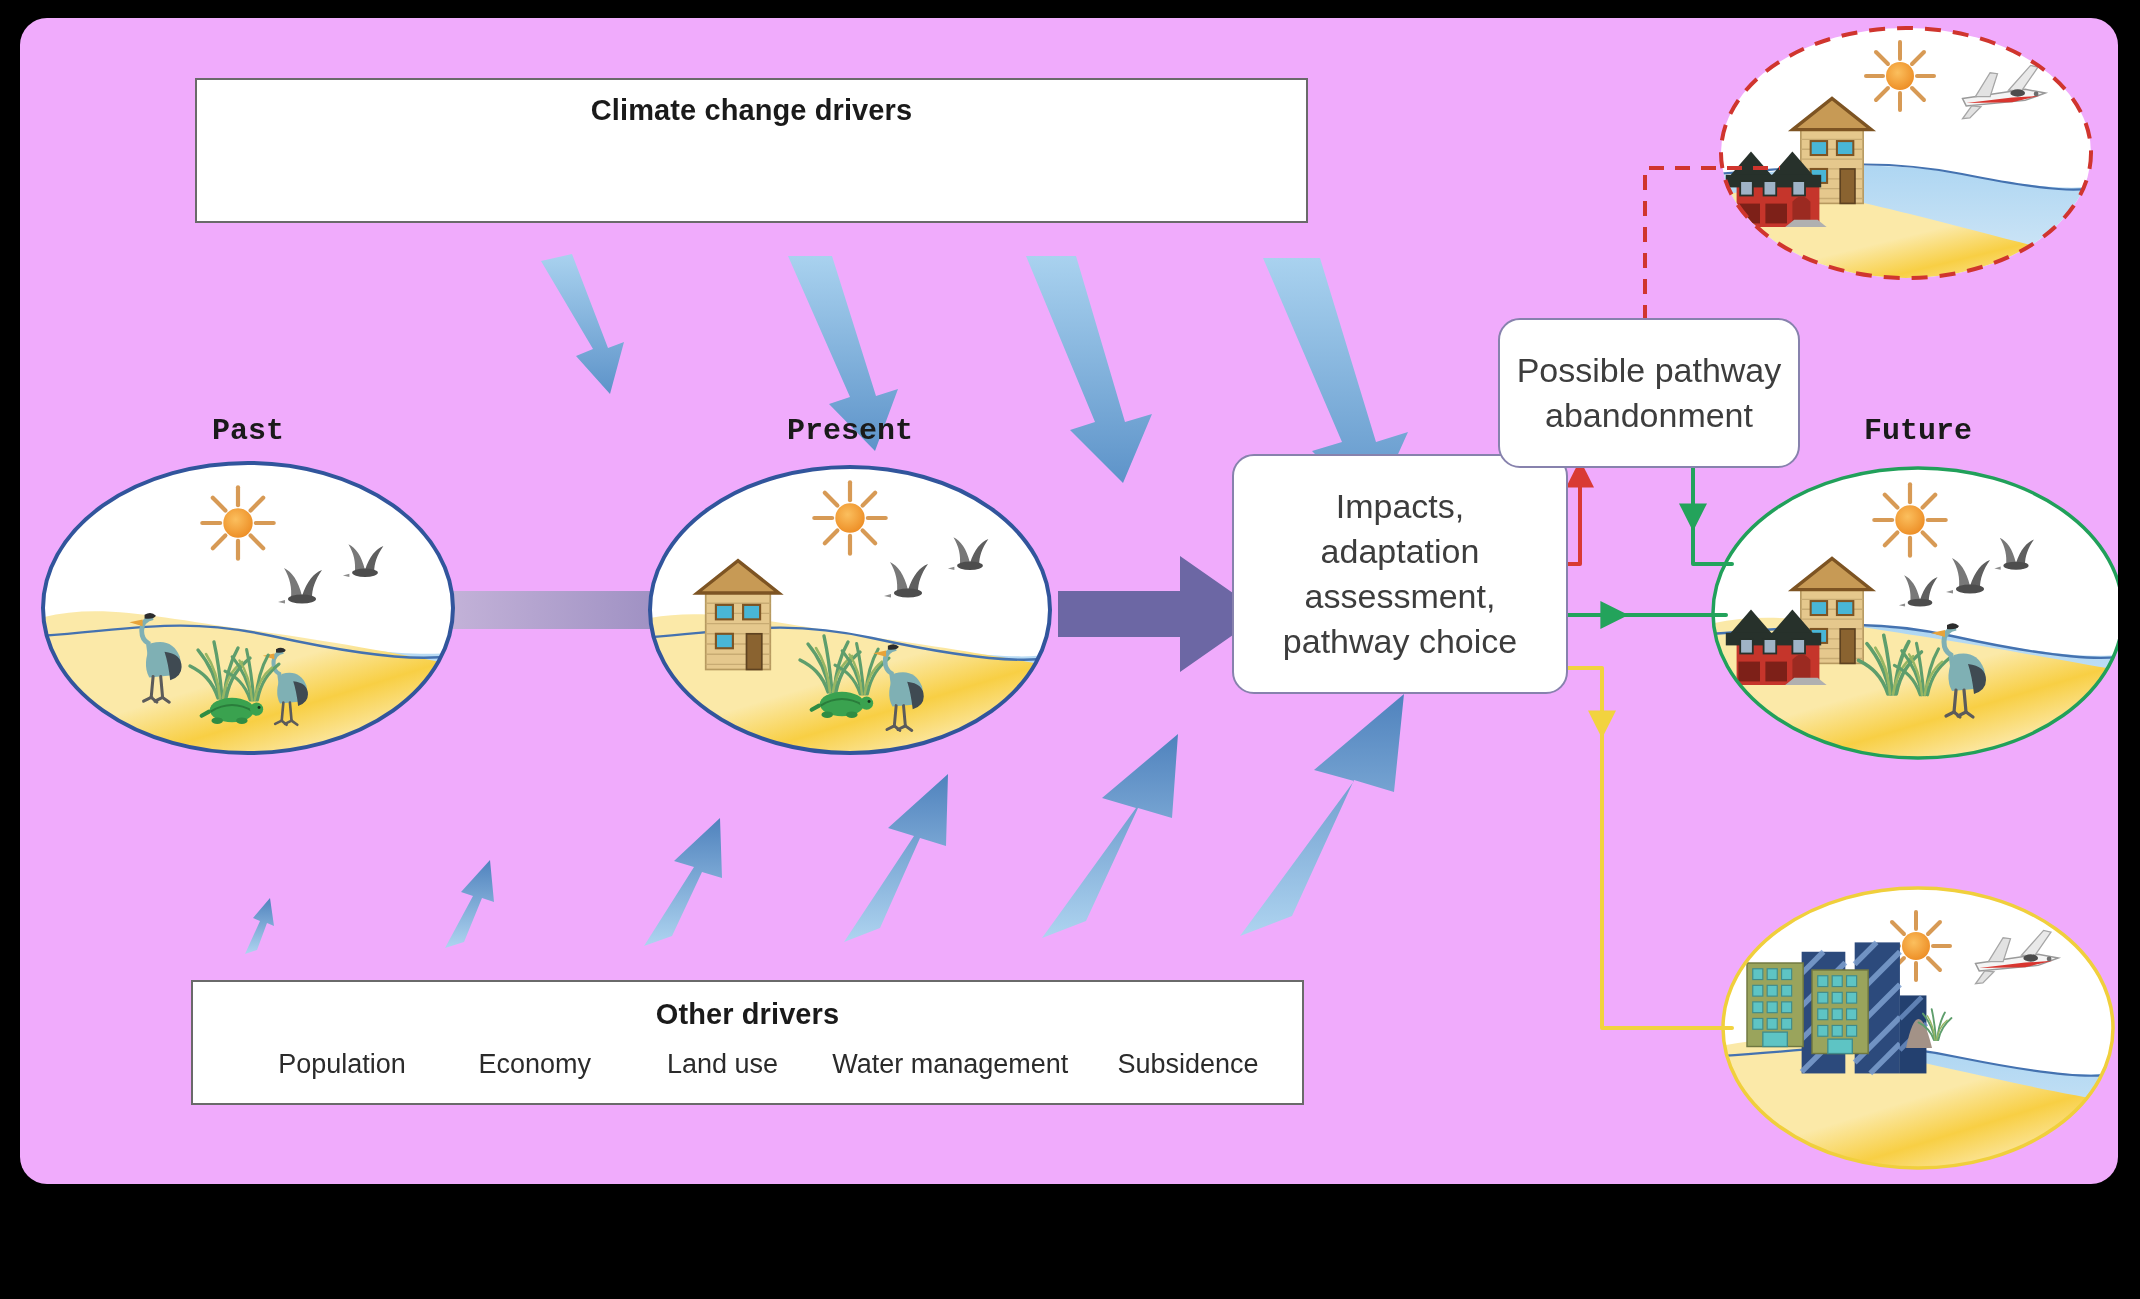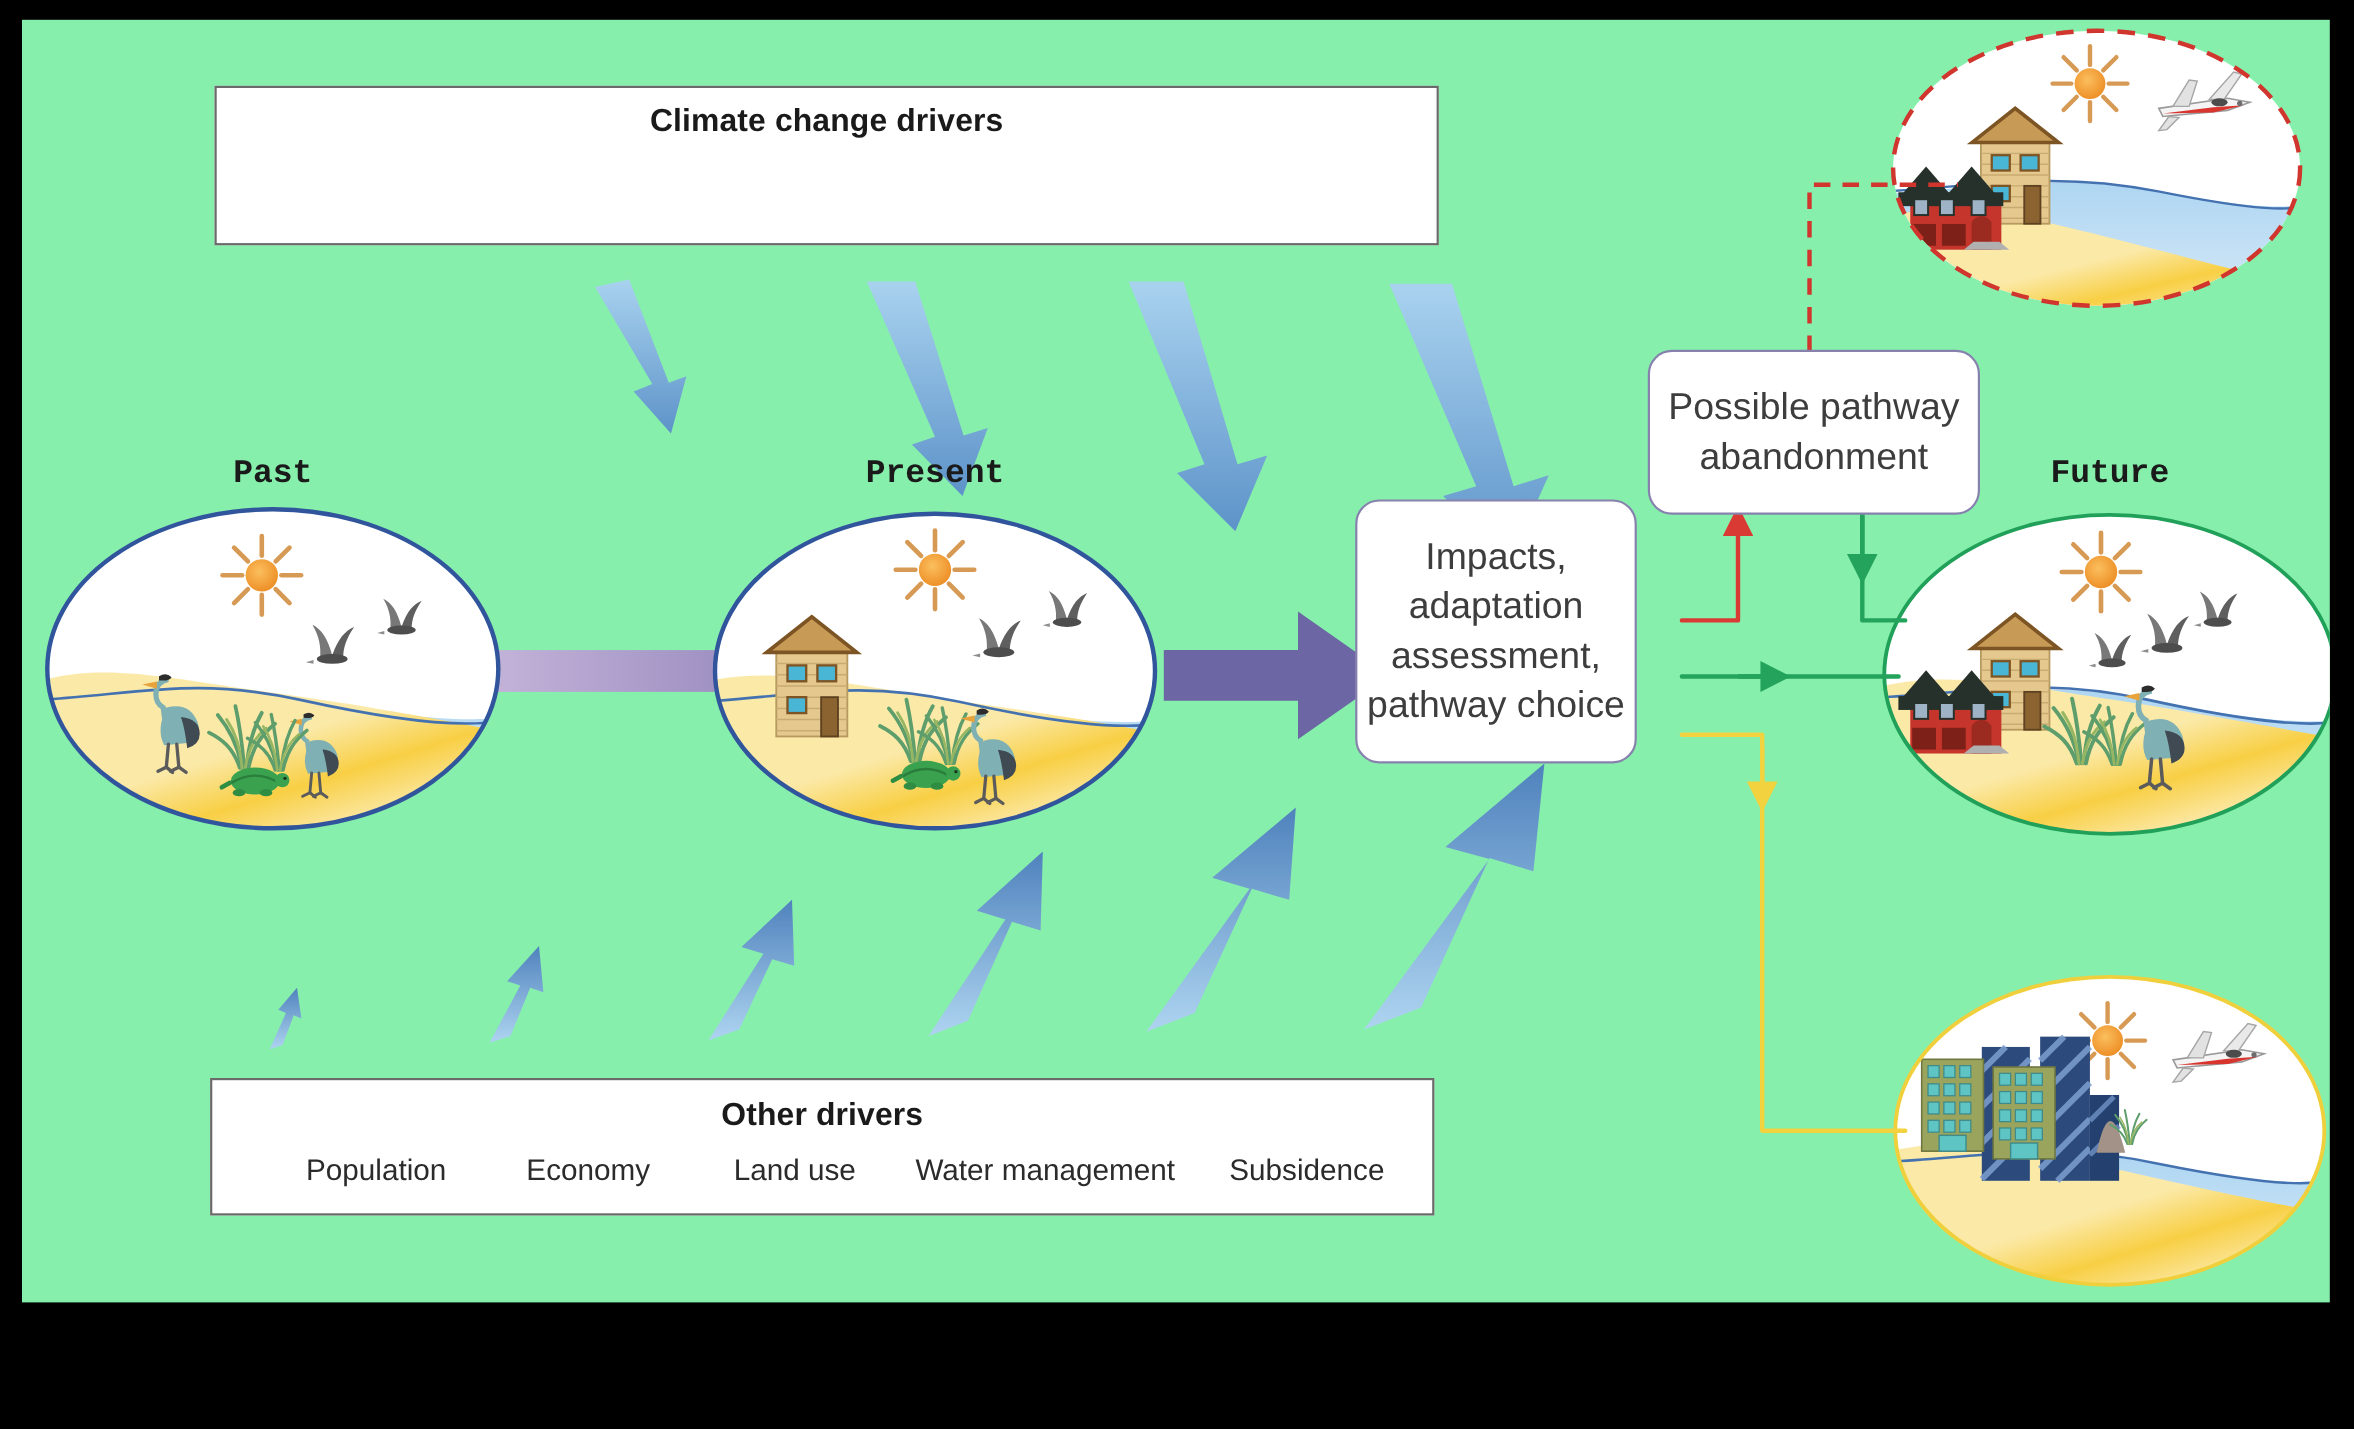--- a/index.html
+++ b/index.html
@@ -14,22 +14,23 @@
     width: 2140px;
     height: 1299px;
     background: #000;
     overflow: hidden;
   }
   
   #canvas {
     position: absolute;
     left: 20px; top: 18px;
     width: 2098px; height: 1166px;
-    background: #86efac;
+    background: #f0abfc;
     overflow: hidden;
+    border-radius: 27px;
   }
 
   
   .driver-box {
     position: absolute;
     border: 2px solid #6a6a6a;
     background: #fff;
   }
   .driver-title {
     text-align: center;
@@ -436,21 +437,21 @@
       <div class="driver-title" style="margin-top:16px;">Other drivers</div>
       <div class="driver-items" style="padding:0 24px; margin-top:18px;margin-left:40px;">
         <div style="width:170px;">Population</div>
         <div style="width:180px;">Economy</div>
         <div style="width:160px;">Land use</div>
         <div style="width:260px;">Water management</div>
         <div style="width:180px;">Subsidence</div>
       </div>
     </div>
 
-    <div class="proc-box" style="left:1212px; top:436px; width:256px; height:240px;">
+    <div class="proc-box" style="left:1212px; top:436px; width:336px; height:240px;">
       <div>
         <span>Impacts,</span><br>
         <span>adaptation assessment,</span><br>
         <span>pathway choice</span>
       </div>
     </div>
 
     <div class="proc-box" style="left:1478px; top:300px; width:302px; height:150px;">
       <div>
         <span>Possible pathway</span><br>

